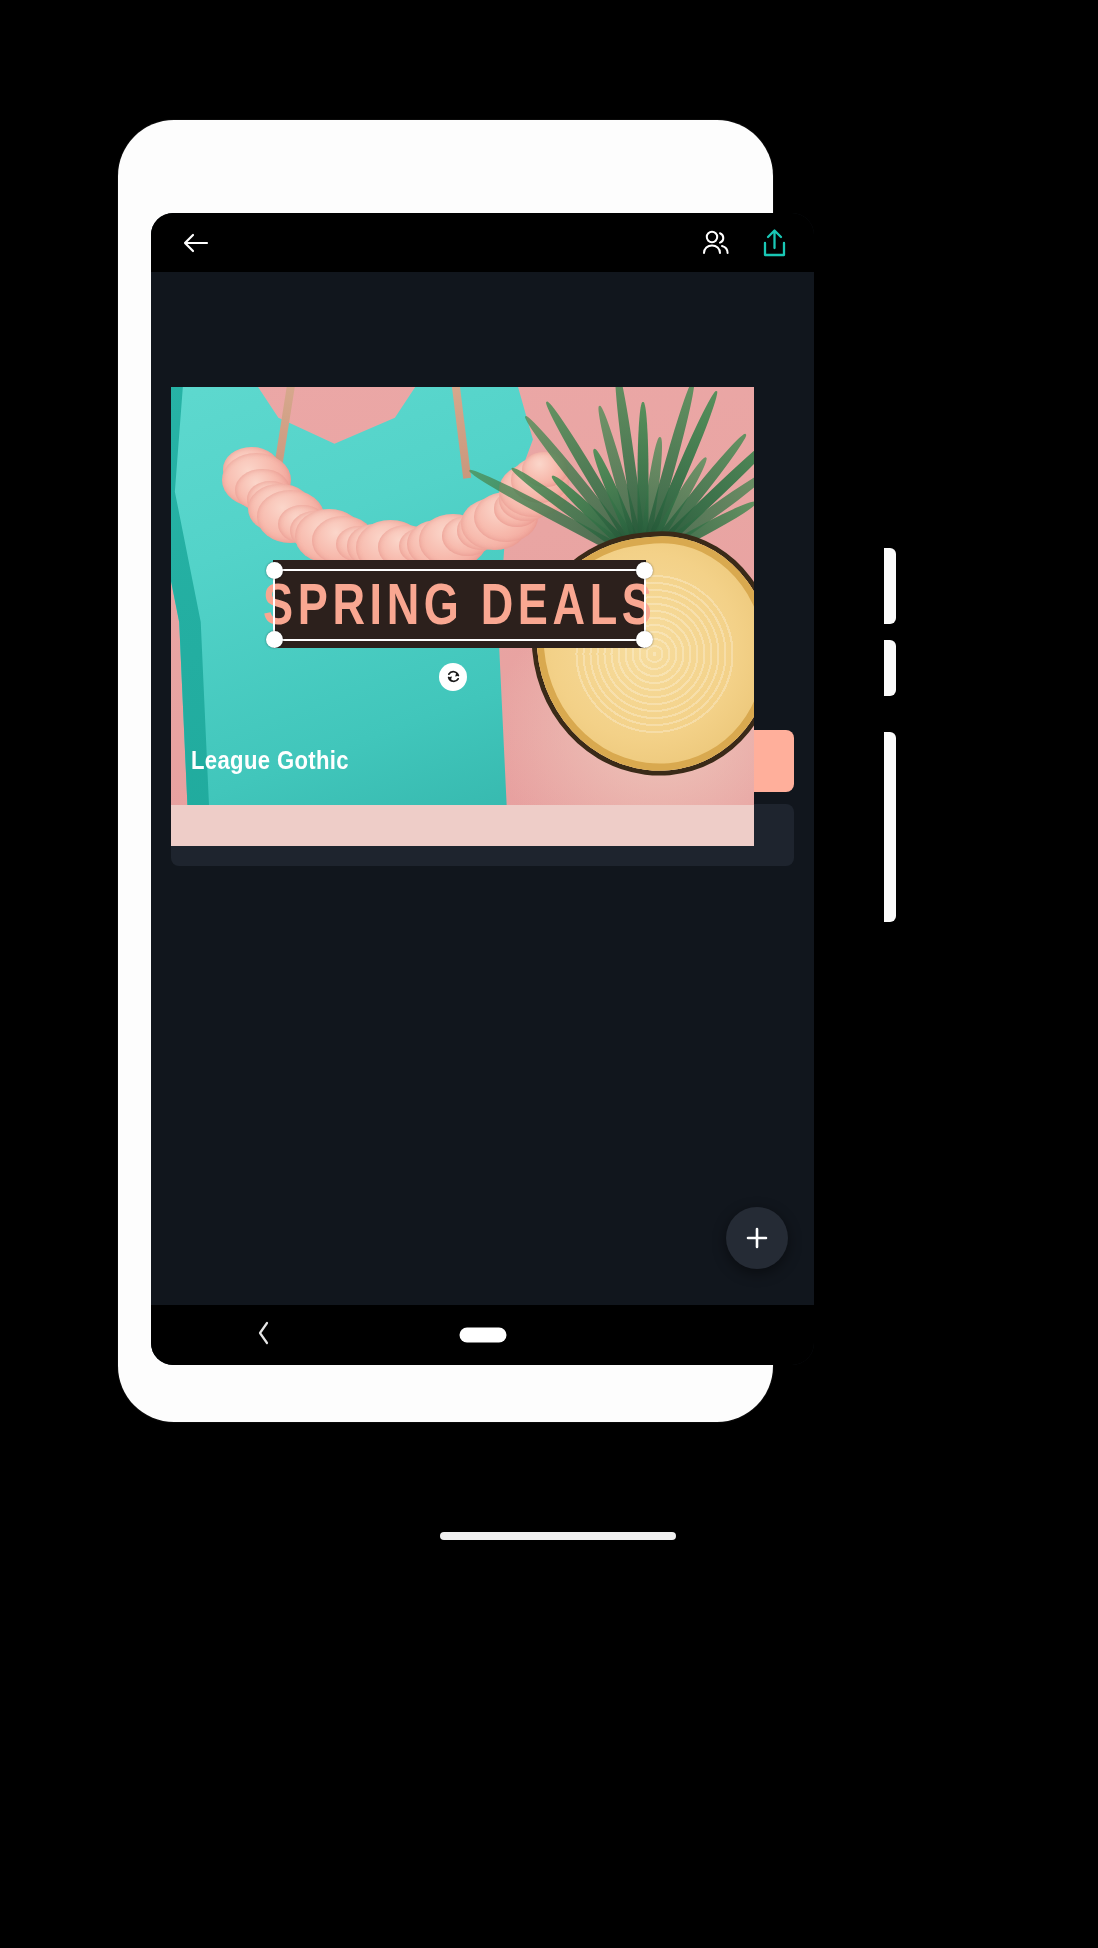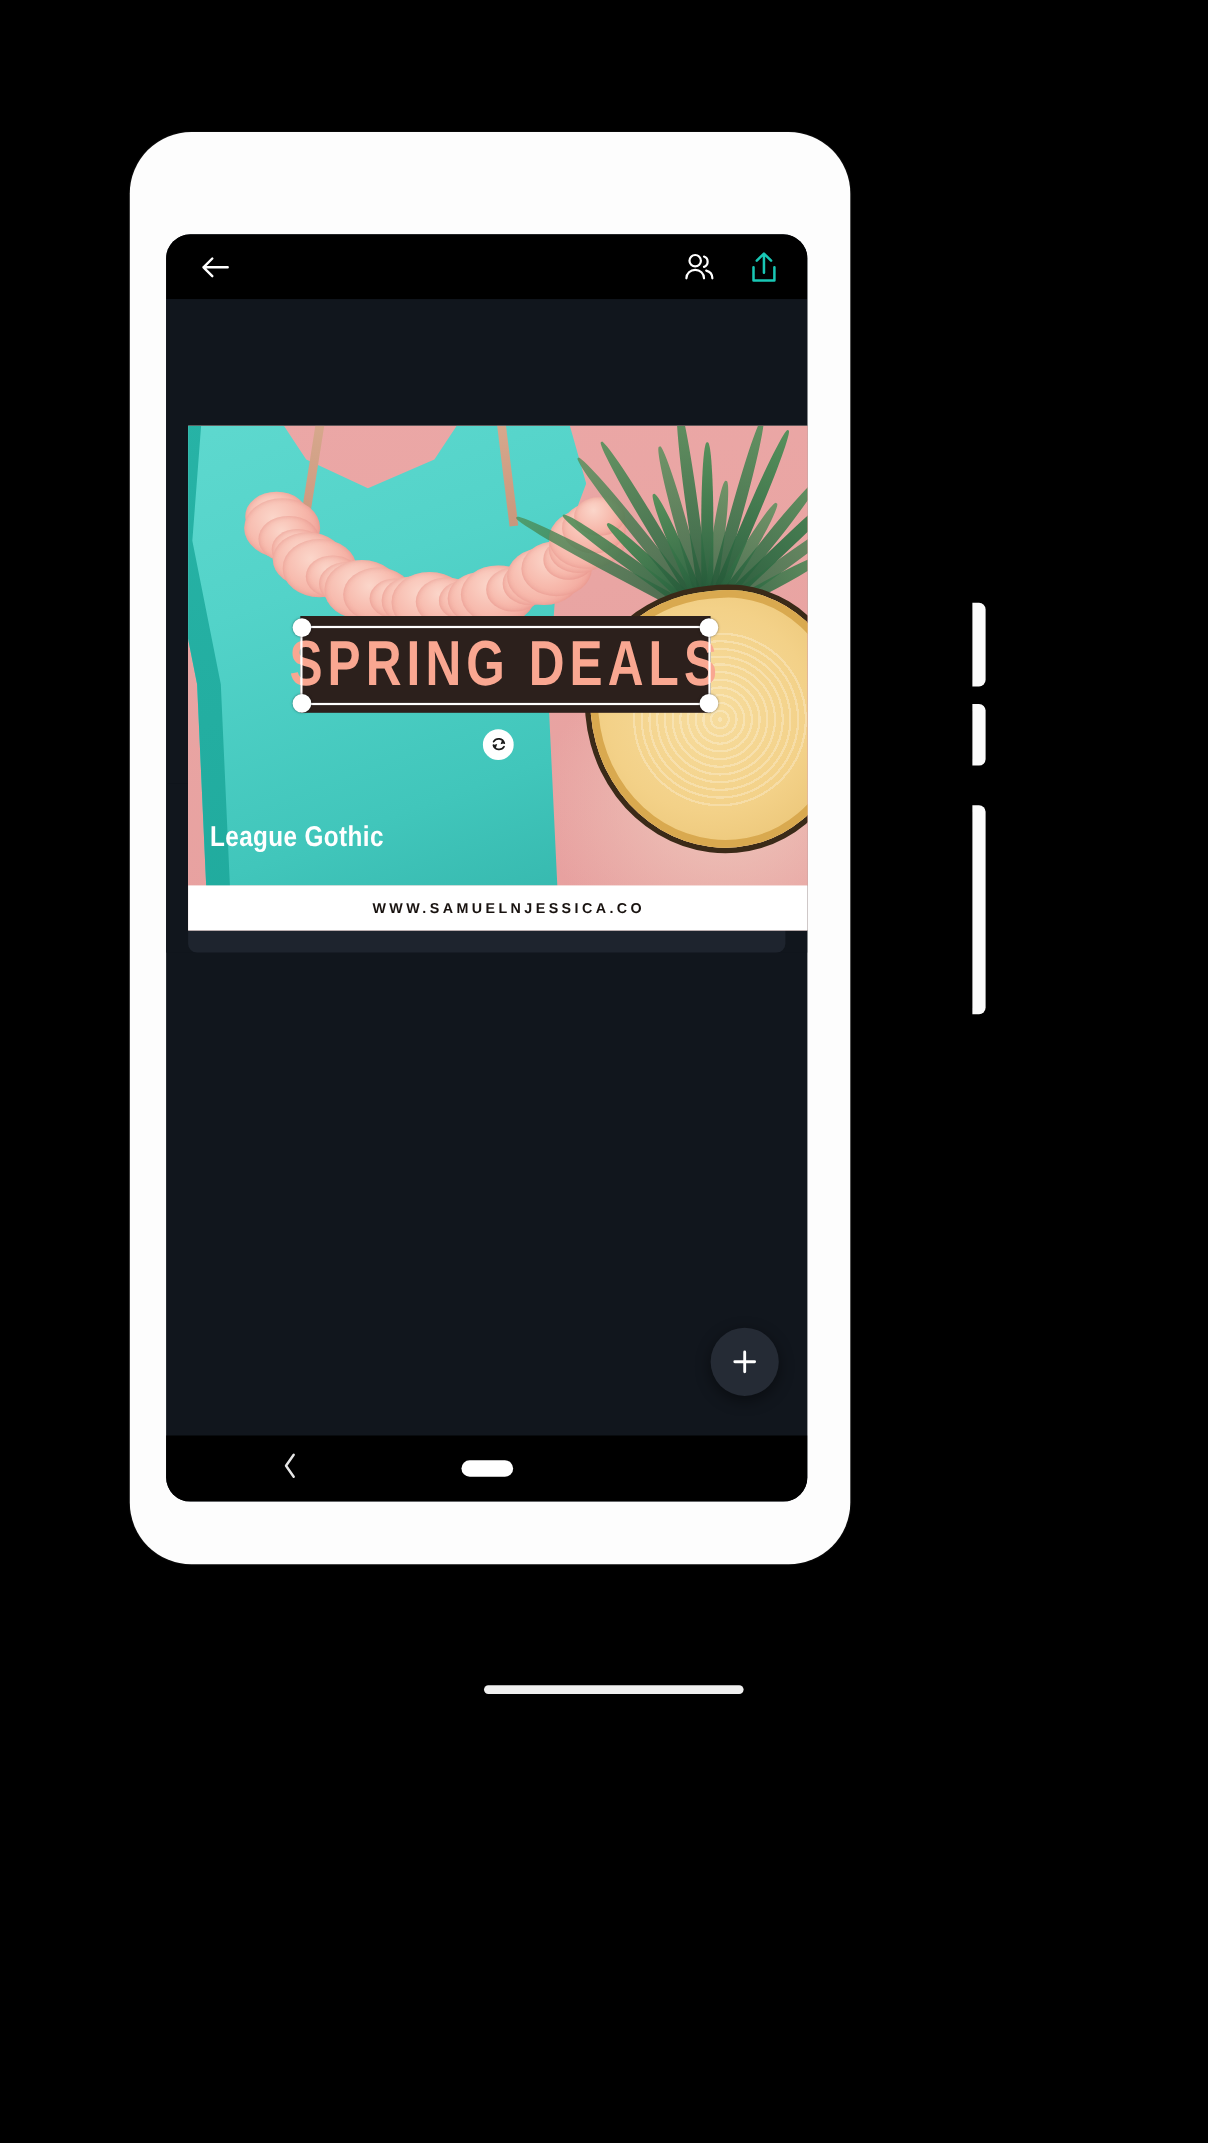--- a/index.html
+++ b/index.html
@@ -39,21 +39,21 @@
     position:absolute; left:766px;
     width:12px; background:#fbfbfb; border-radius:0 6px 6px 0;
   }
   #side-btn-1 { top:428px; height:76px; }
   #side-btn-2 { top:520px; height:56px; }
   #side-btn-3 { top:612px; height:190px; }
 
   
   #screen {
     position:absolute; left:151px; top:213px;
-    width:583px; height:1152px;
+    width:663px; height:1152px;
     background:#11161d;
     border-radius:22px;
     overflow:hidden;
     display:flex; flex-direction:column;
   }
 
   
   #app-bar {
     height:59px; flex:0 0 59px;
     background:#000000;
@@ -375,23 +375,20 @@
           <div id="rotate-handle">
             <svg width="17" height="17" viewBox="0 0 18 18" fill="none">
               <path d="M4 6.6A5.6 5.6 0 0 1 14.2 8" stroke="#1b1b1b" stroke-width="1.7" stroke-linecap="round"></path>
               <path d="M14 11.4A5.6 5.6 0 0 1 3.8 10" stroke="#1b1b1b" stroke-width="1.7" stroke-linecap="round"></path>
               <path d="M12.2 4.6 14.4 8.2 10.7 9.1z" fill="#1b1b1b"></path>
               <path d="M5.9 13.4 3.6 9.8 7.4 8.9z" fill="#1b1b1b"></path>
             </svg>
           </div>
         </div>
 
-        <div id="url-strip">
-          <span id="url-text">WWW.SAMUELNJESSICA.CO</span>
-        </div>
       </div>
     </div>
 
     <div id="tool-panel">
 
       <div id="font-row">
         <div id="font-select">
           <span id="font-name">League Gothic</span>
           <span>
             <svg width="26" height="16" viewBox="0 0 26 16" fill="none">

